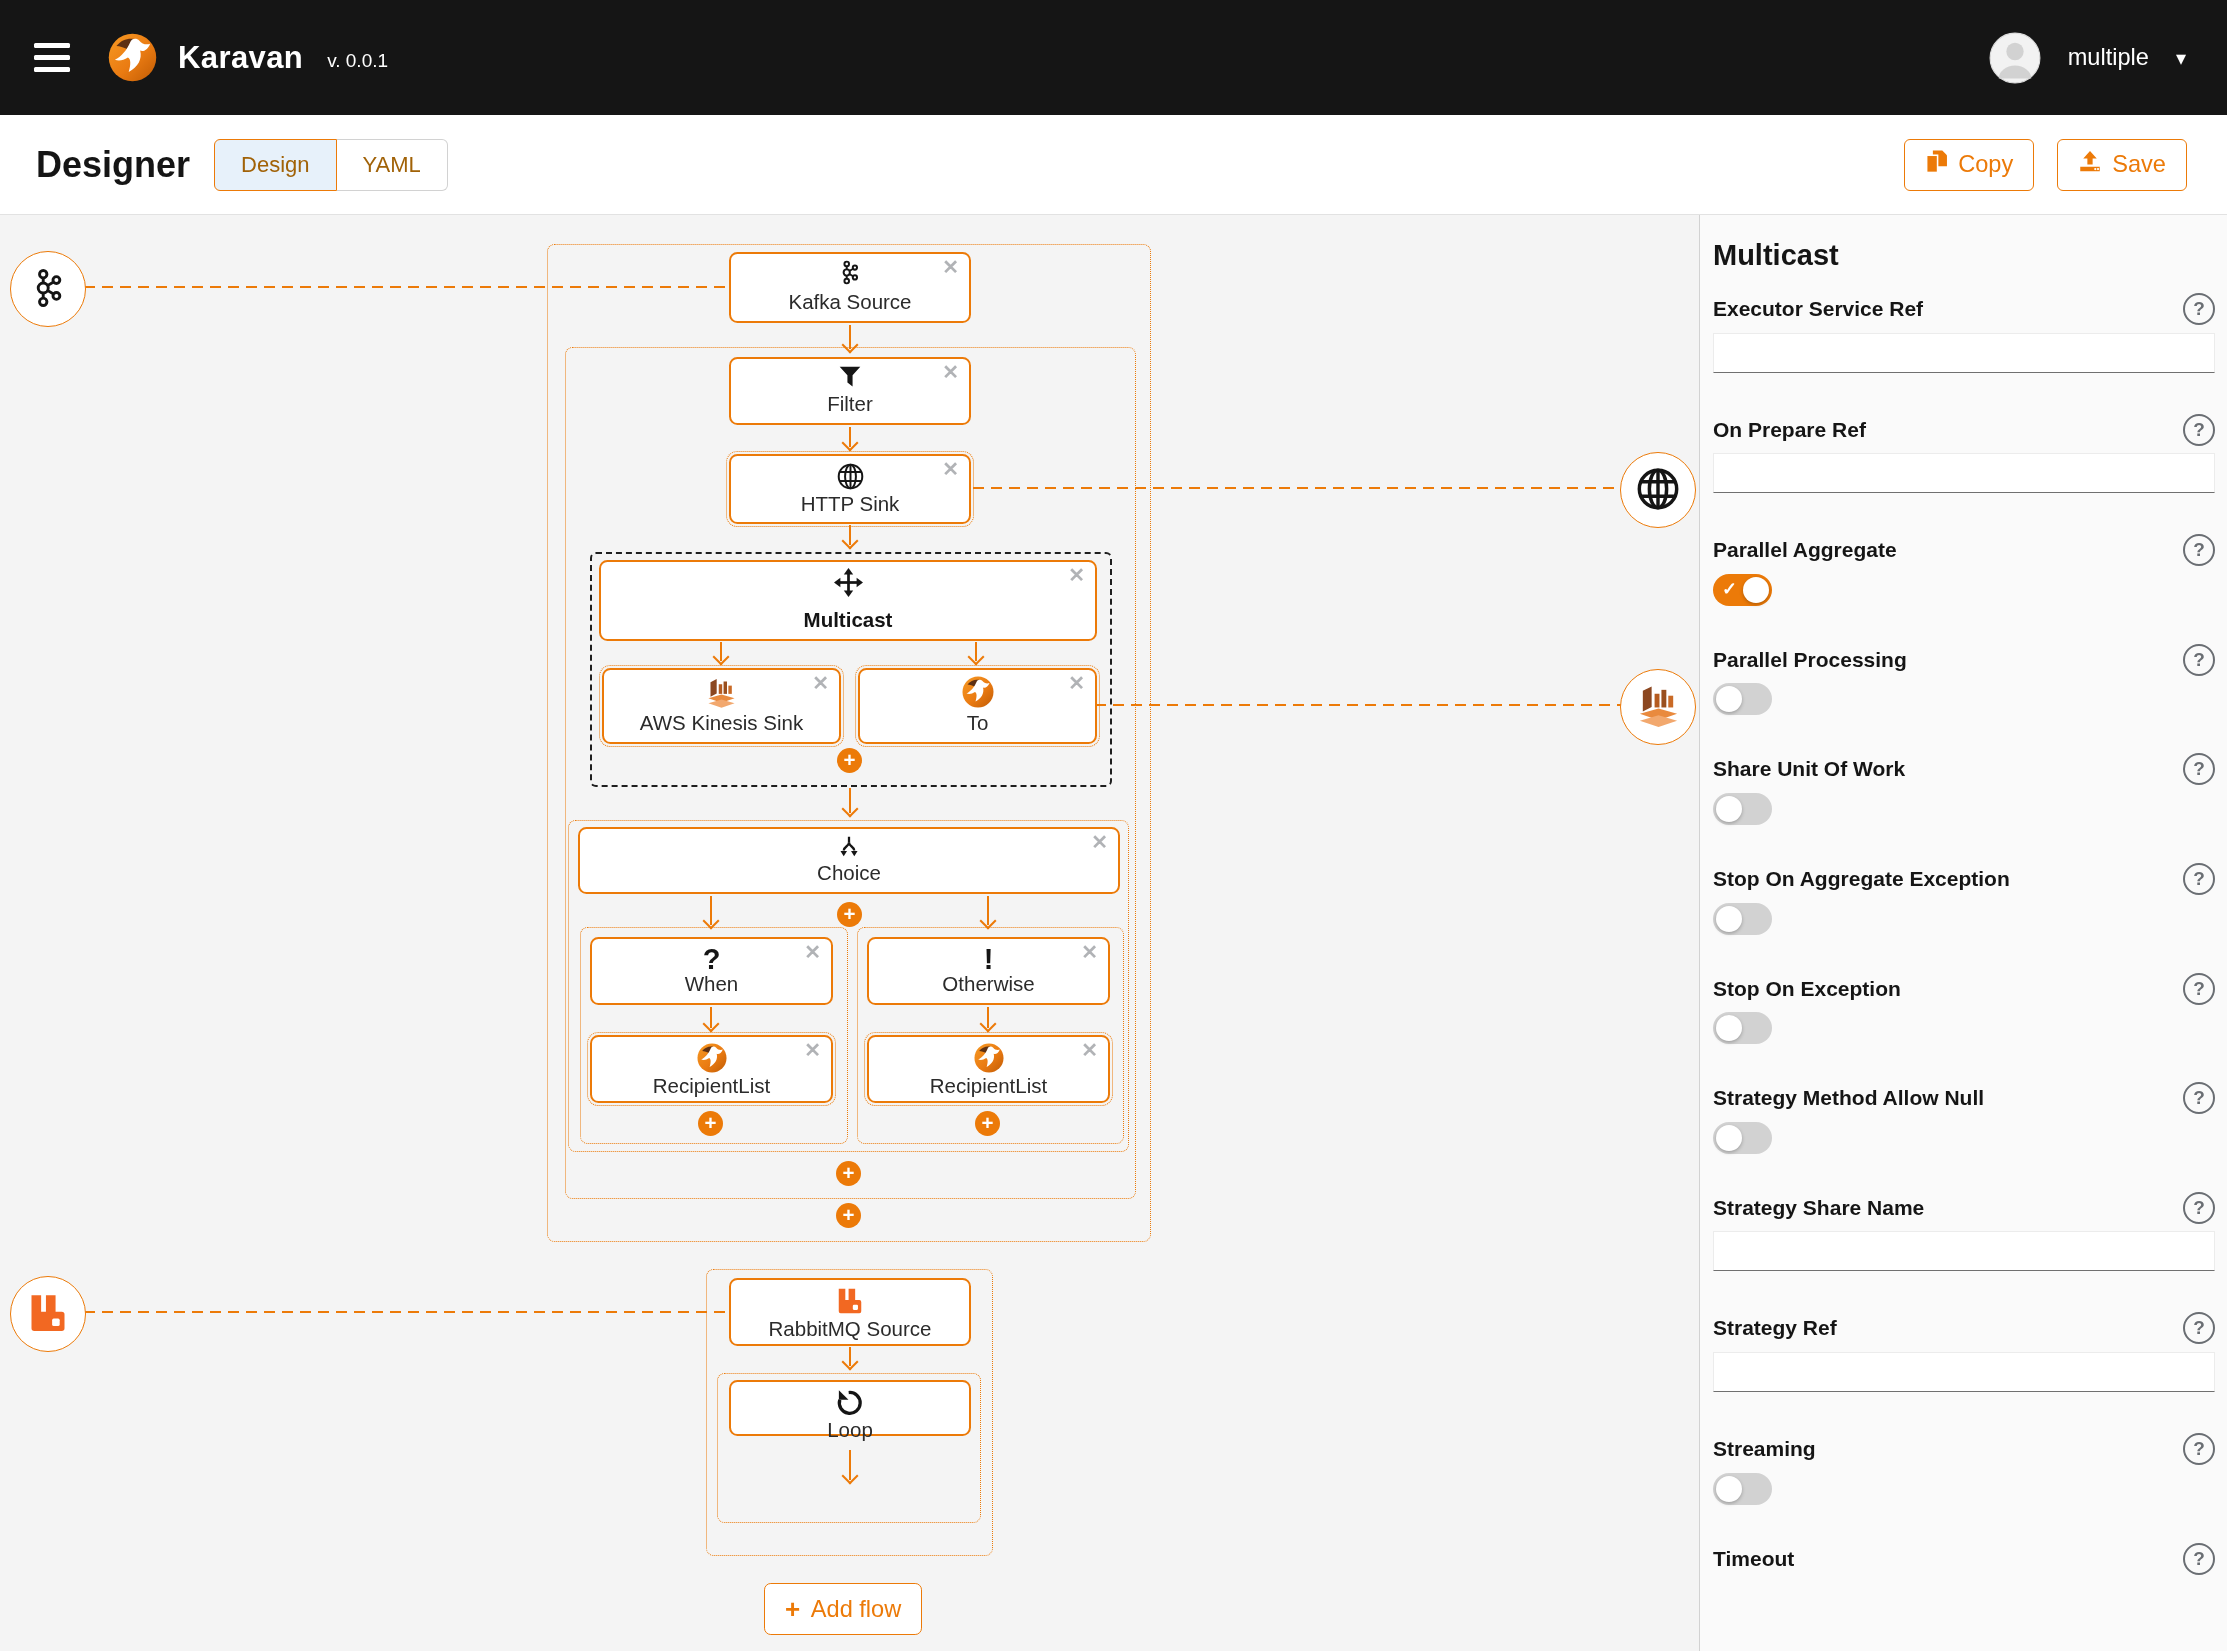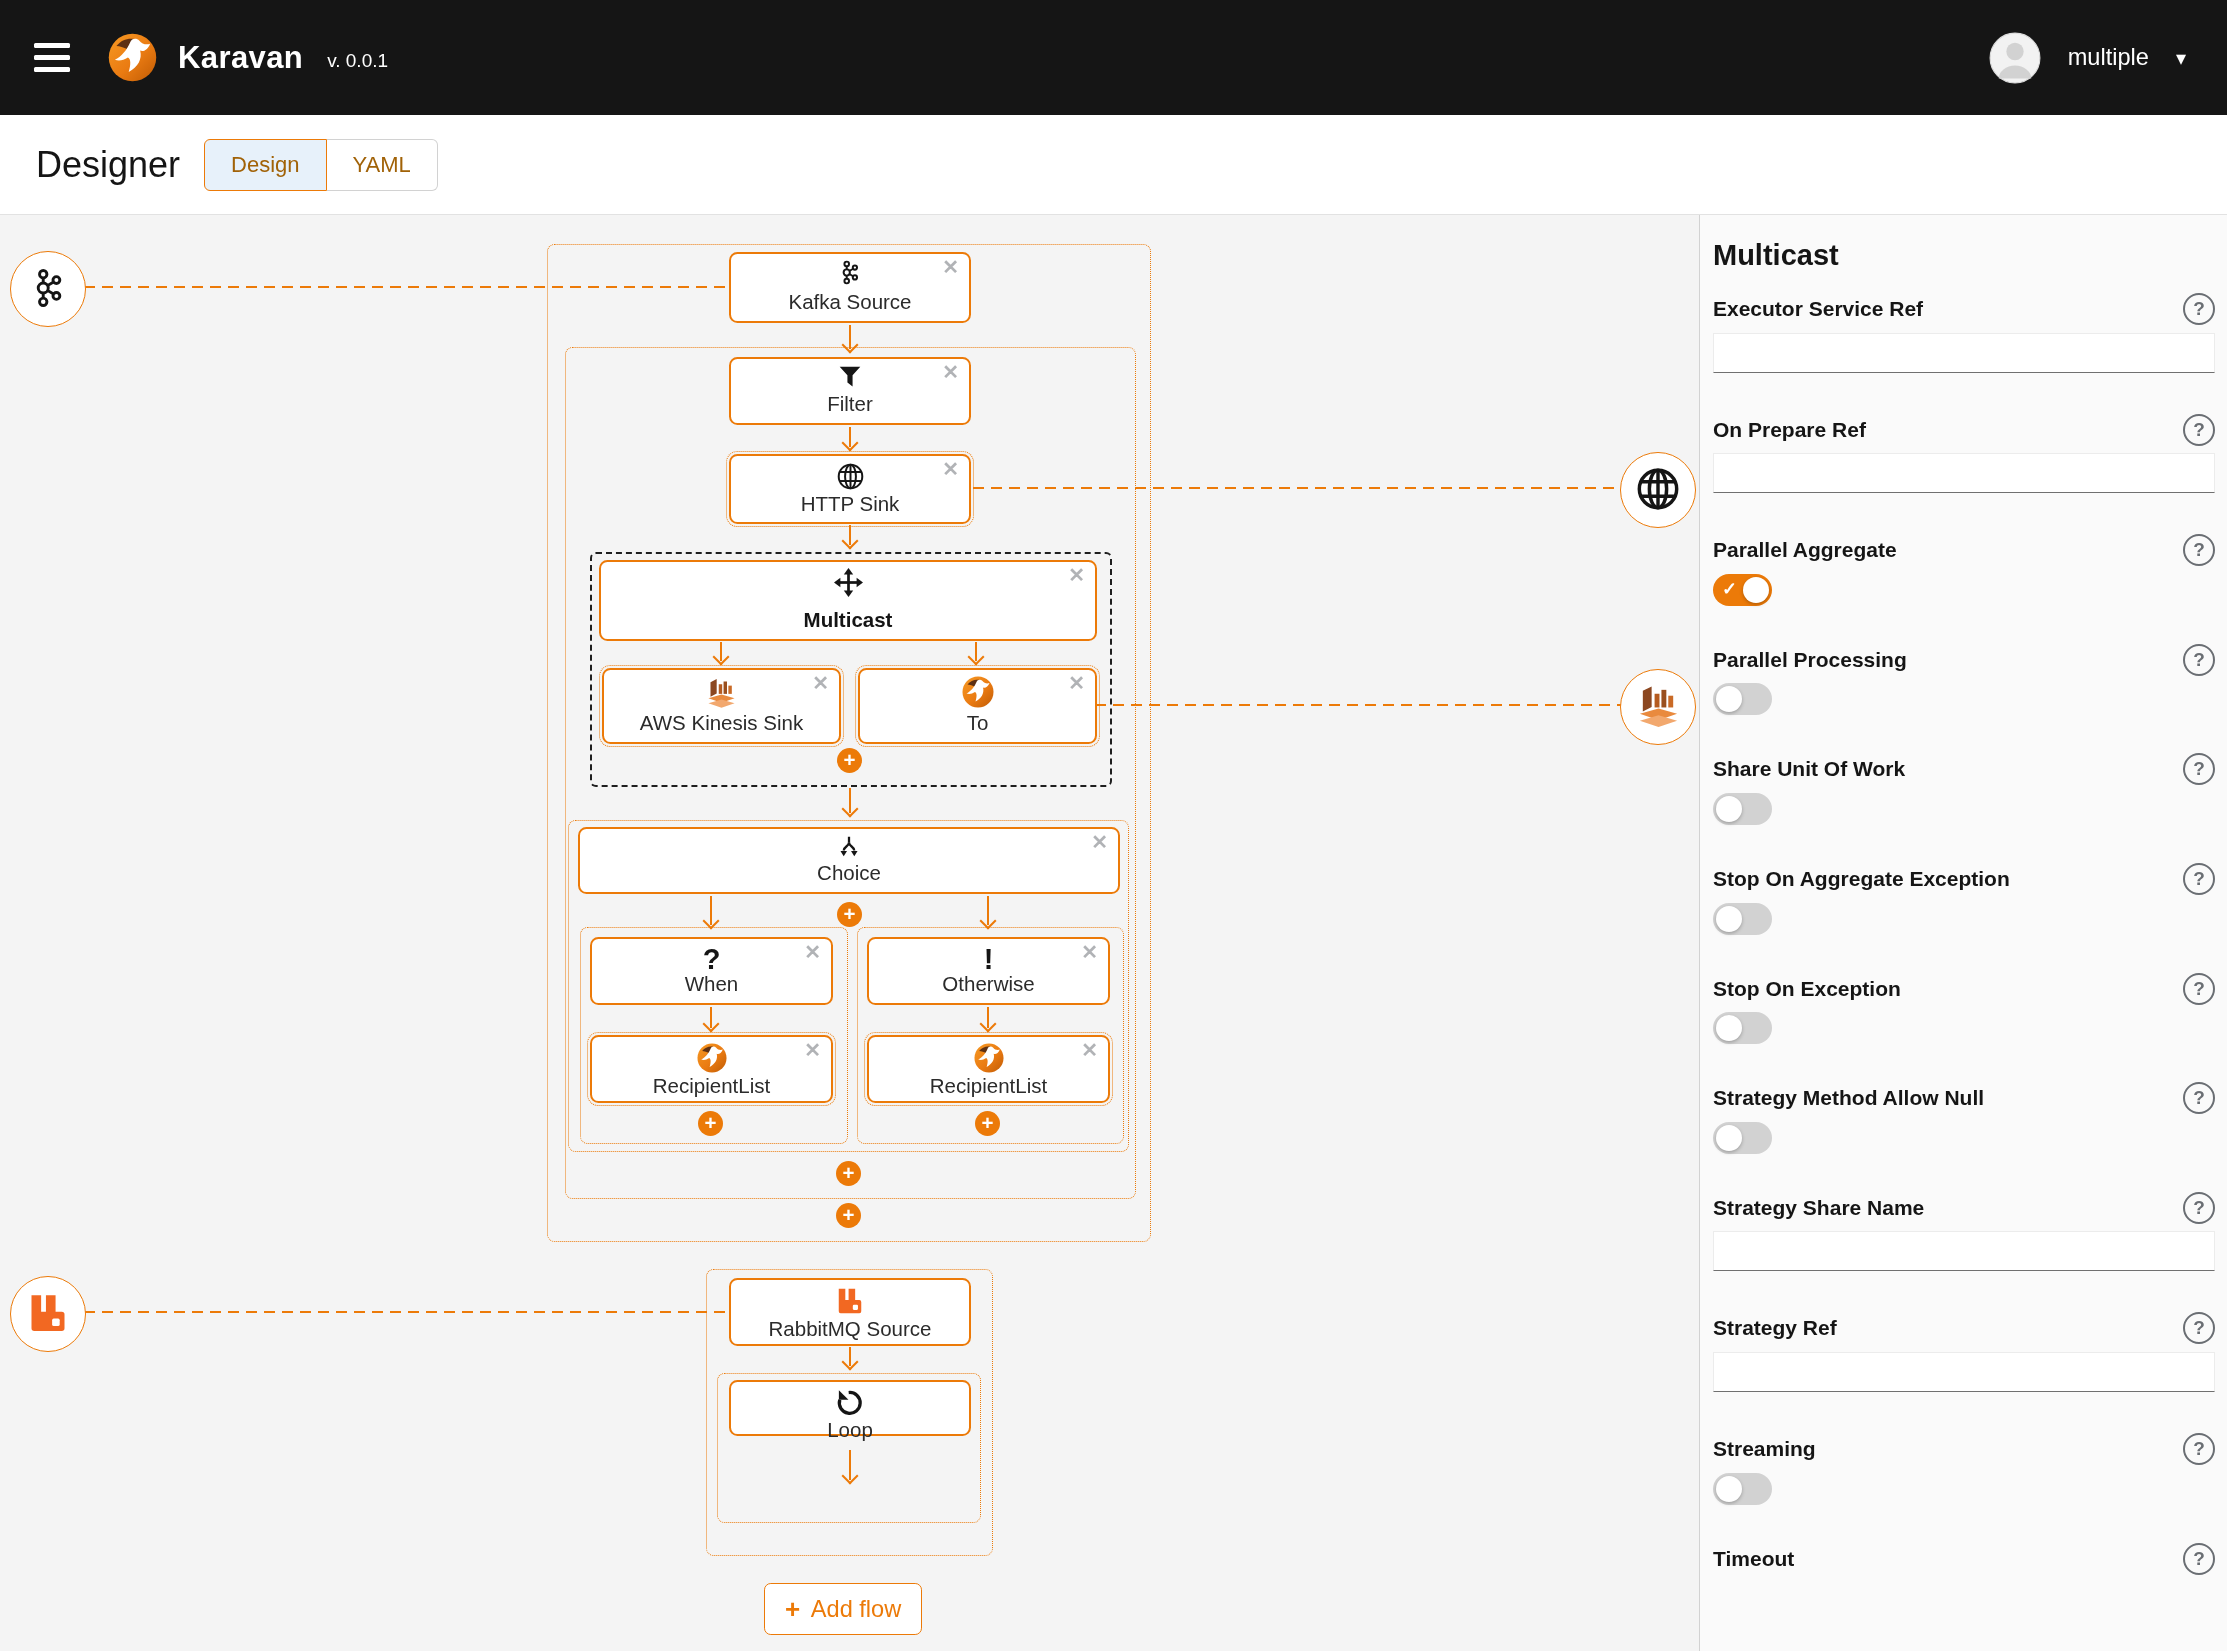--- a/index.html
+++ b/index.html
@@ -13,21 +13,21 @@
   .logo { width:49px; height:49px; margin-right:21px; display:flex; }
   .app-name { color:#fff; font-size:31px; font-weight:600; letter-spacing:0.4px; }
   .app-version { color:#fff; font-size:19px; margin-left:24px; margin-top:7.6px; }
   .user { margin-left:auto; display:flex; align-items:center; gap:27px; background:none; border:none; cursor:pointer; }
   .avatar { width:52px; height:52px; display:flex; }
   .username { color:#fff; font-size:23.6px; }
   .caret { color:#fff; font-size:20px; }
 
   
   .subheader { height:100px; background:#fff; display:flex; align-items:center; padding:0 40px 0 36px; border-bottom:0.8px solid #e2e2e2; }
-  .page-title { font-size:36px; font-weight:400; margin-right:24px; }
+  .page-title { font-size:36px; font-weight:700; margin-right:24px; }
   .seg { display:flex; }
   .seg button { height:52px; padding:0 26px; font-size:22px; font-family:inherit; background:#fff; border:0.8px solid #d2d2d2; cursor:pointer; color:#a16207; }
   .seg button.active { background:#e7f1fa; border:1.5px solid #ec7a08; border-radius:6px 0 0 6px; }
   .seg button.inactive { border-left:none; border-radius:0 6px 6px 0; }
   .actions { margin-left:auto; display:flex; gap:23px; }
   .btn-outline { height:52px; padding:0 20px; display:flex; align-items:center; gap:10px; background:#fff; border:1.5px solid #ec7a08; border-radius:6px; color:#ec7a08; font-size:23.6px; font-family:inherit; cursor:pointer; }
 
   
   .main { display:flex; height:1436px; }
   .canvas { position:relative; flex:1; background:#f4f4f4; overflow:hidden; }
@@ -114,20 +114,38 @@
     <span class="caret">▾</span>
   </button>
 </header>
 
 <div class="subheader">
   <h1 class="page-title">Designer</h1>
   <div class="seg">
     <button class="active">Design</button>
     <button class="inactive">YAML</button>
   </div>
+  <div class="actions">
+    <button class="btn-outline">
+      <span><svg viewBox="0 0 30 32" width="23.6" height="25">
+            <path d="M10 2 h12 l6 6 v14 H10 Z" fill="#ec7a08"></path>
+            <rect x="2" y="8" width="14" height="22" fill="#ec7a08" stroke="#fff" stroke-width="2"></rect>
+          </svg></span>
+      <span>Copy</span>
+    </button>
+    <button class="btn-outline">
+      <span><svg viewBox="0 0 32 30" width="24" height="23">
+            <path d="M16 1 l9 10 h-5.5 v8 h-7 v-8 H7 Z" fill="#ec7a08"></path>
+            <path d="M3 22 h26 v6 H3 Z" fill="#ec7a08"></path>
+            <circle cx="23" cy="25" r="1.5" fill="#fff"></circle>
+            <circle cx="26.7" cy="25" r="1.5" fill="#fff"></circle>
+          </svg></span>
+      <span>Save</span>
+    </button>
+  </div>
 </div>
 
 <div class="main">
 
   <div class="canvas">
 
     <div class="dash" style="left:84px;top:71px;width:644px"></div>
     <div class="dash" style="left:973px;top:272px;width:647px"></div>
     <div class="dash" style="left:861px;top:489px;width:760px"></div>
     <div class="dash" style="left:84px;top:1096px;width:644px"></div>

